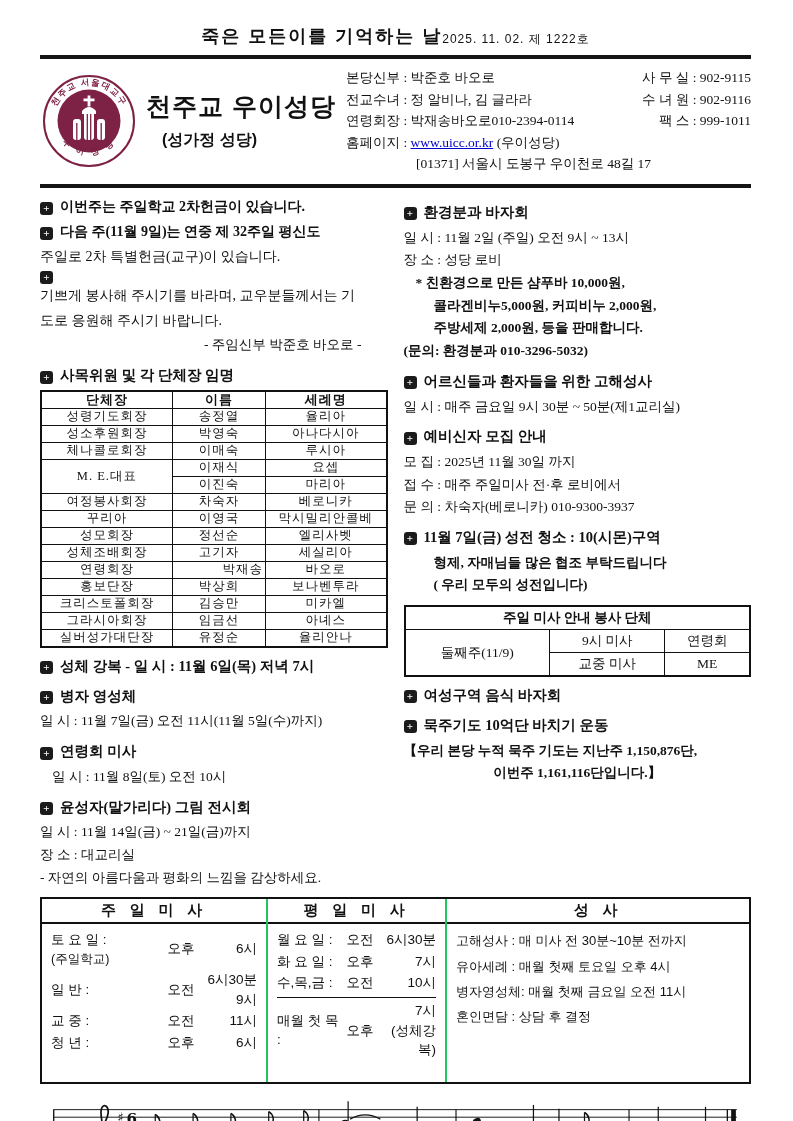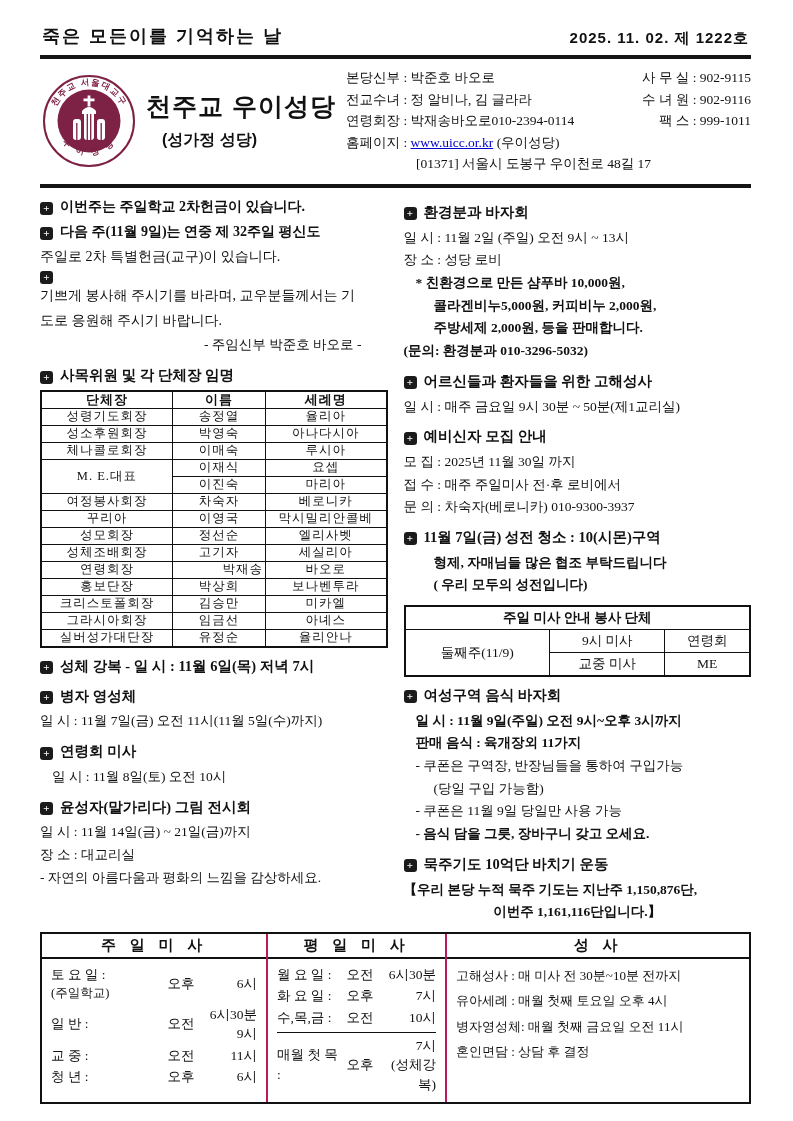--- a/index.html
+++ b/index.html
@@ -1,24 +1,24 @@
 <!DOCTYPE html>
 <html><head>
 <meta charset="utf-8">
 <style>
   html,body{margin:0;padding:0;background:#e8e8e8;}
   .page{width:793px;height:1121px;background:#fff;box-sizing:border-box;
     padding:24px 42px 0 40px;position:relative;overflow:hidden;
     font-family:"Liberation Serif","DejaVu Serif",serif;color:#111;}
   
-  .motto-row{display:flex;justify-content:space-between;align-items:flex-end;
+  .motto-row{display:flex;justify-content:center;align-items:flex-end;
     padding:0 2px 7px 2px;border-bottom:4px solid #151515;
     font-family:"Liberation Sans","DejaVu Sans",sans-serif;}
   .motto{font-weight:bold;font-size:18px;letter-spacing:2px;}
-  .issue{font-weight:bold;font-size:15px;letter-spacing:1px;}
+  .issue{font-weight:normal;font-size:12px;letter-spacing:1px;}
   
   .header{display:flex;align-items:center;gap:10px;padding:8px 0 9px 2px;
     border-bottom:4px solid #151515;}
   .church{width:190px;flex:0 0 auto;}
   .church-name{font-size:25px;font-weight:bold;letter-spacing:1px;
     font-family:"Liberation Sans","DejaVu Sans",sans-serif;}
   .church-sub{font-size:16px;font-weight:bold;margin-top:7px;padding-left:16px;
     font-family:"Liberation Sans","DejaVu Sans",sans-serif;}
   .contacts{flex:1;font-size:13.5px;line-height:1.6;}
   .crow{display:flex;justify-content:space-between;white-space:nowrap;}
@@ -45,27 +45,27 @@
   table.off td{border:1px solid #111;text-align:center;font-size:12.5px;
     padding:0 2px;height:16px;letter-spacing:1px;line-height:1.1;}
   table.off tr.hd td{font-size:13px;}
   
   table.serve{width:100%;border-collapse:collapse;border:2px solid #111;margin:8px 0 2px 0;}
   table.serve td{border:1px solid #111;text-align:center;font-size:13.5px;
     padding:1px 2px;height:20px;}
   table.serve td.t{font-weight:bold;}
   
   .mass-wrap{display:flex;border:2.5px solid #111;margin-top:8px;}
-  .mbox{border-right:2px solid #be185d;display:flex;flex-direction:column;box-sizing:border-box;}
+  .mbox{border-right:2px solid #22c55e;display:flex;flex-direction:column;box-sizing:border-box;}
   .mbox:last-child{border-right:none;}
   .mb1{width:226px;} .mb2{width:179px;} .mb3{flex:1;}
   .mhead{border-bottom:2px solid #111;text-align:center;font-weight:bold;
     font-size:15px;letter-spacing:5px;padding:2px 0;}
-  .mbody{padding:4px 9px 6px 9px;font-size:13.5px;flex:1;
-    font-family:Liberation Serif, serif;}
+  .mbody{padding:4px 9px 20px 9px;font-size:13.5px;flex:1;
+    font-family:Liberation Sans, sans-serif;}
   .mrow{display:flex;align-items:center;line-height:1.45;margin:2px 0;}
   .mrow .lab{flex:1;}
   .mrow .lab .sub{font-size:12.5px;}
   .mrow .ap{width:40px;text-align:center;}
   .mrow .tm{width:56px;text-align:right;}
   .mrow.div-top{border-top:1.5px solid #111;padding-top:3px;margin-top:4px;}
   .sacline{line-height:1.95;white-space:nowrap;font-size:13px;}
   
   .music{margin-top:12px;}
 </style>
@@ -349,28 +349,20 @@
             <td>ME</td>
           </tr>
         </tbody>
       </table>
 
       <div>
         <div class="stitle">
             <span class="bullet">+</span>
             <span>여성구역 음식 바자회</span>
           </div>
-        <div>
-            <div class="line b i1">일 시 : 11월 9일(주일) 오전 9시~오후 3시까지</div>
-            <div class="line b i1">판매 음식 : 육개장외 11가지</div>
-            <div class="line i1">- 쿠폰은 구역장, 반장님들을 통하여 구입가능</div>
-            <div class="line i2">(당일 구입 가능함)</div>
-            <div class="line i1">- 쿠폰은 11월 9일 당일만 사용 가능</div>
-            <div class="line b i1">- 음식 담을 그릇, 장바구니 갖고 오세요.</div>
-          </div>
       </div>
 
       <div>
         <div class="stitle">
             <span class="bullet">+</span>
             <span>묵주기도 10억단 바치기 운동</span>
           </div>
         <div>
             <div class="line b">【우리 본당 누적 묵주 기도는 지난주 1,150,876단,</div>
             <div class="line b ctr">이번주 1,161,116단입니다.】</div>

